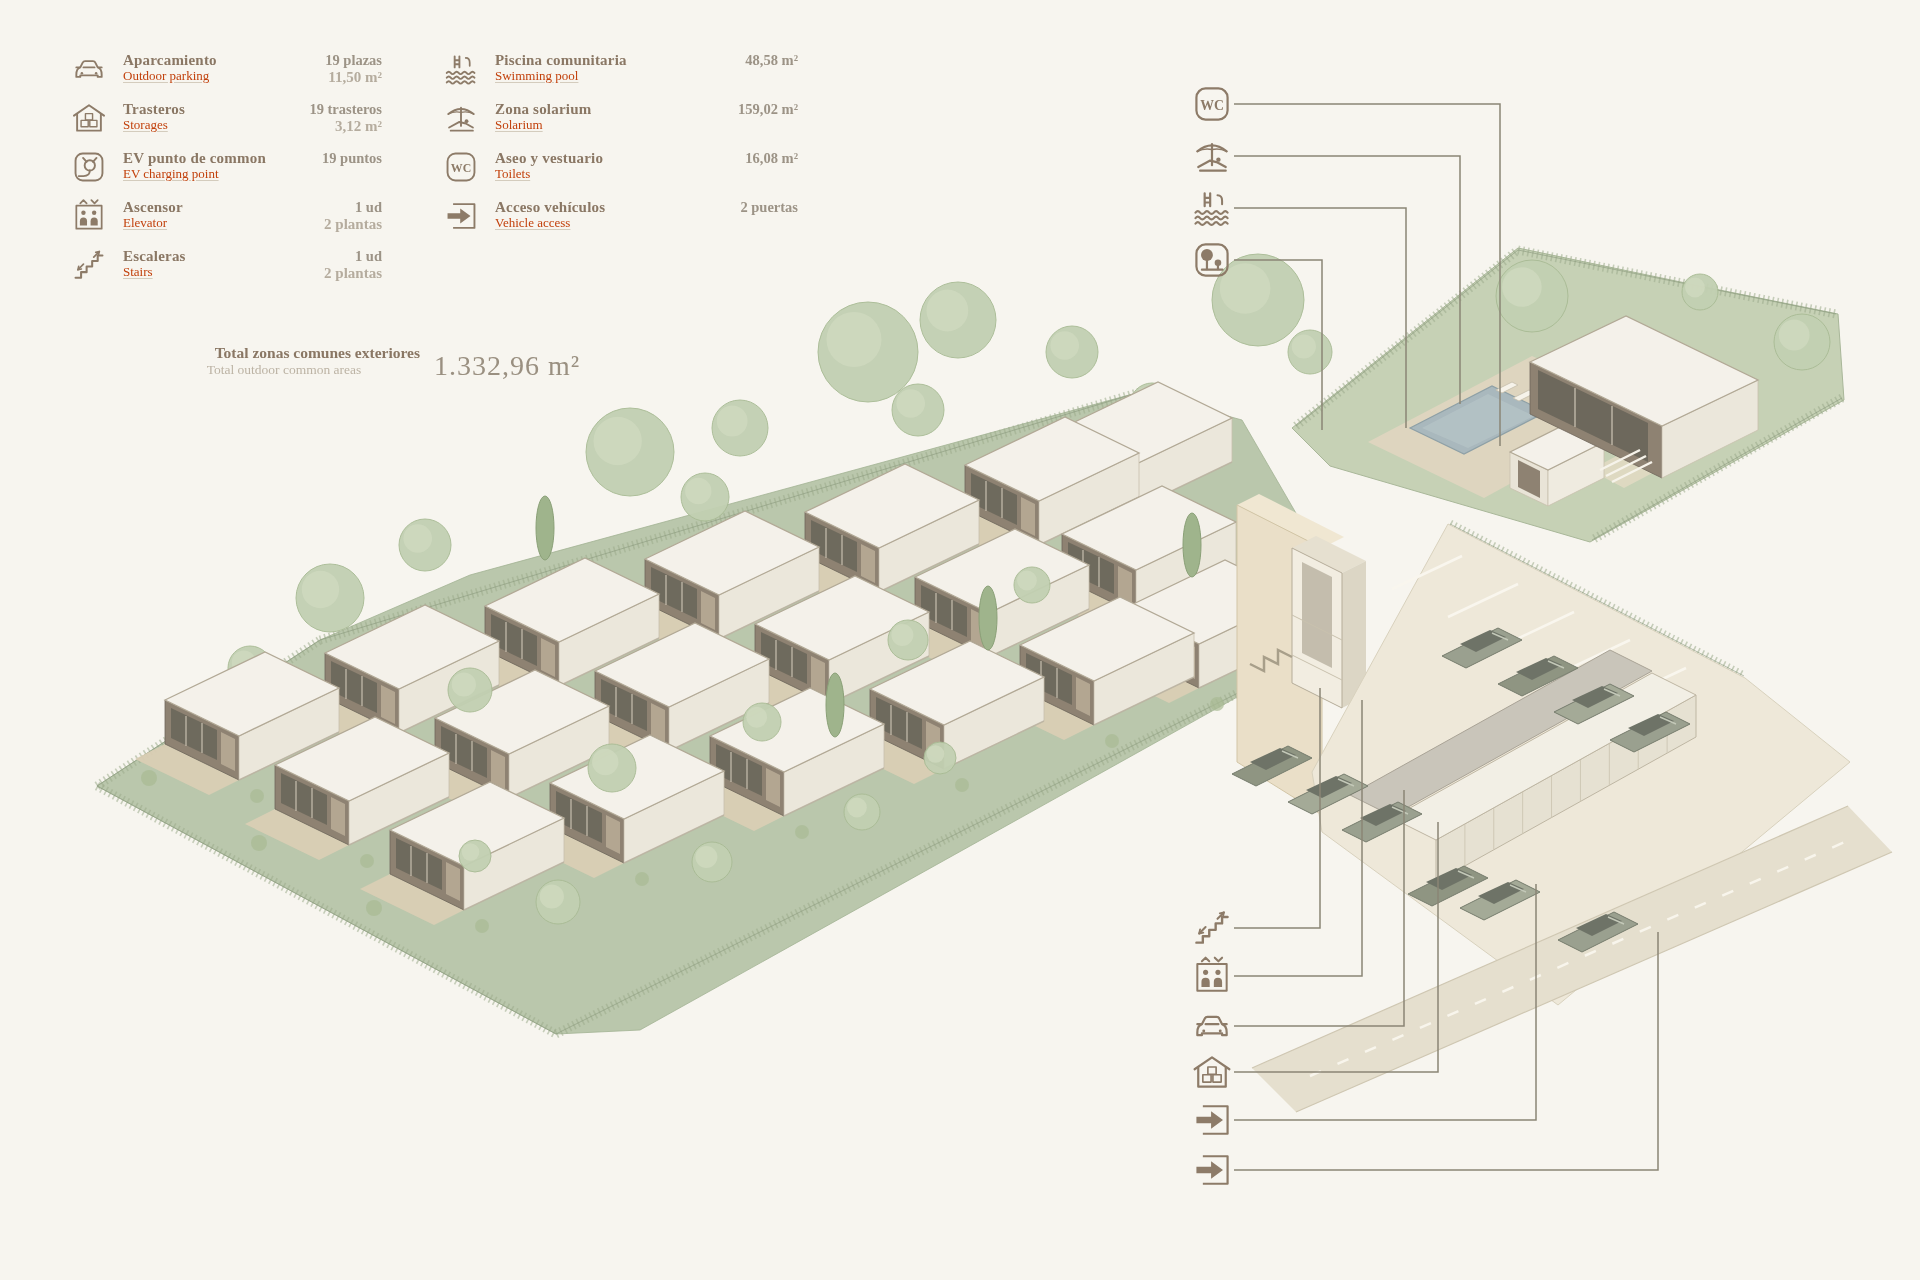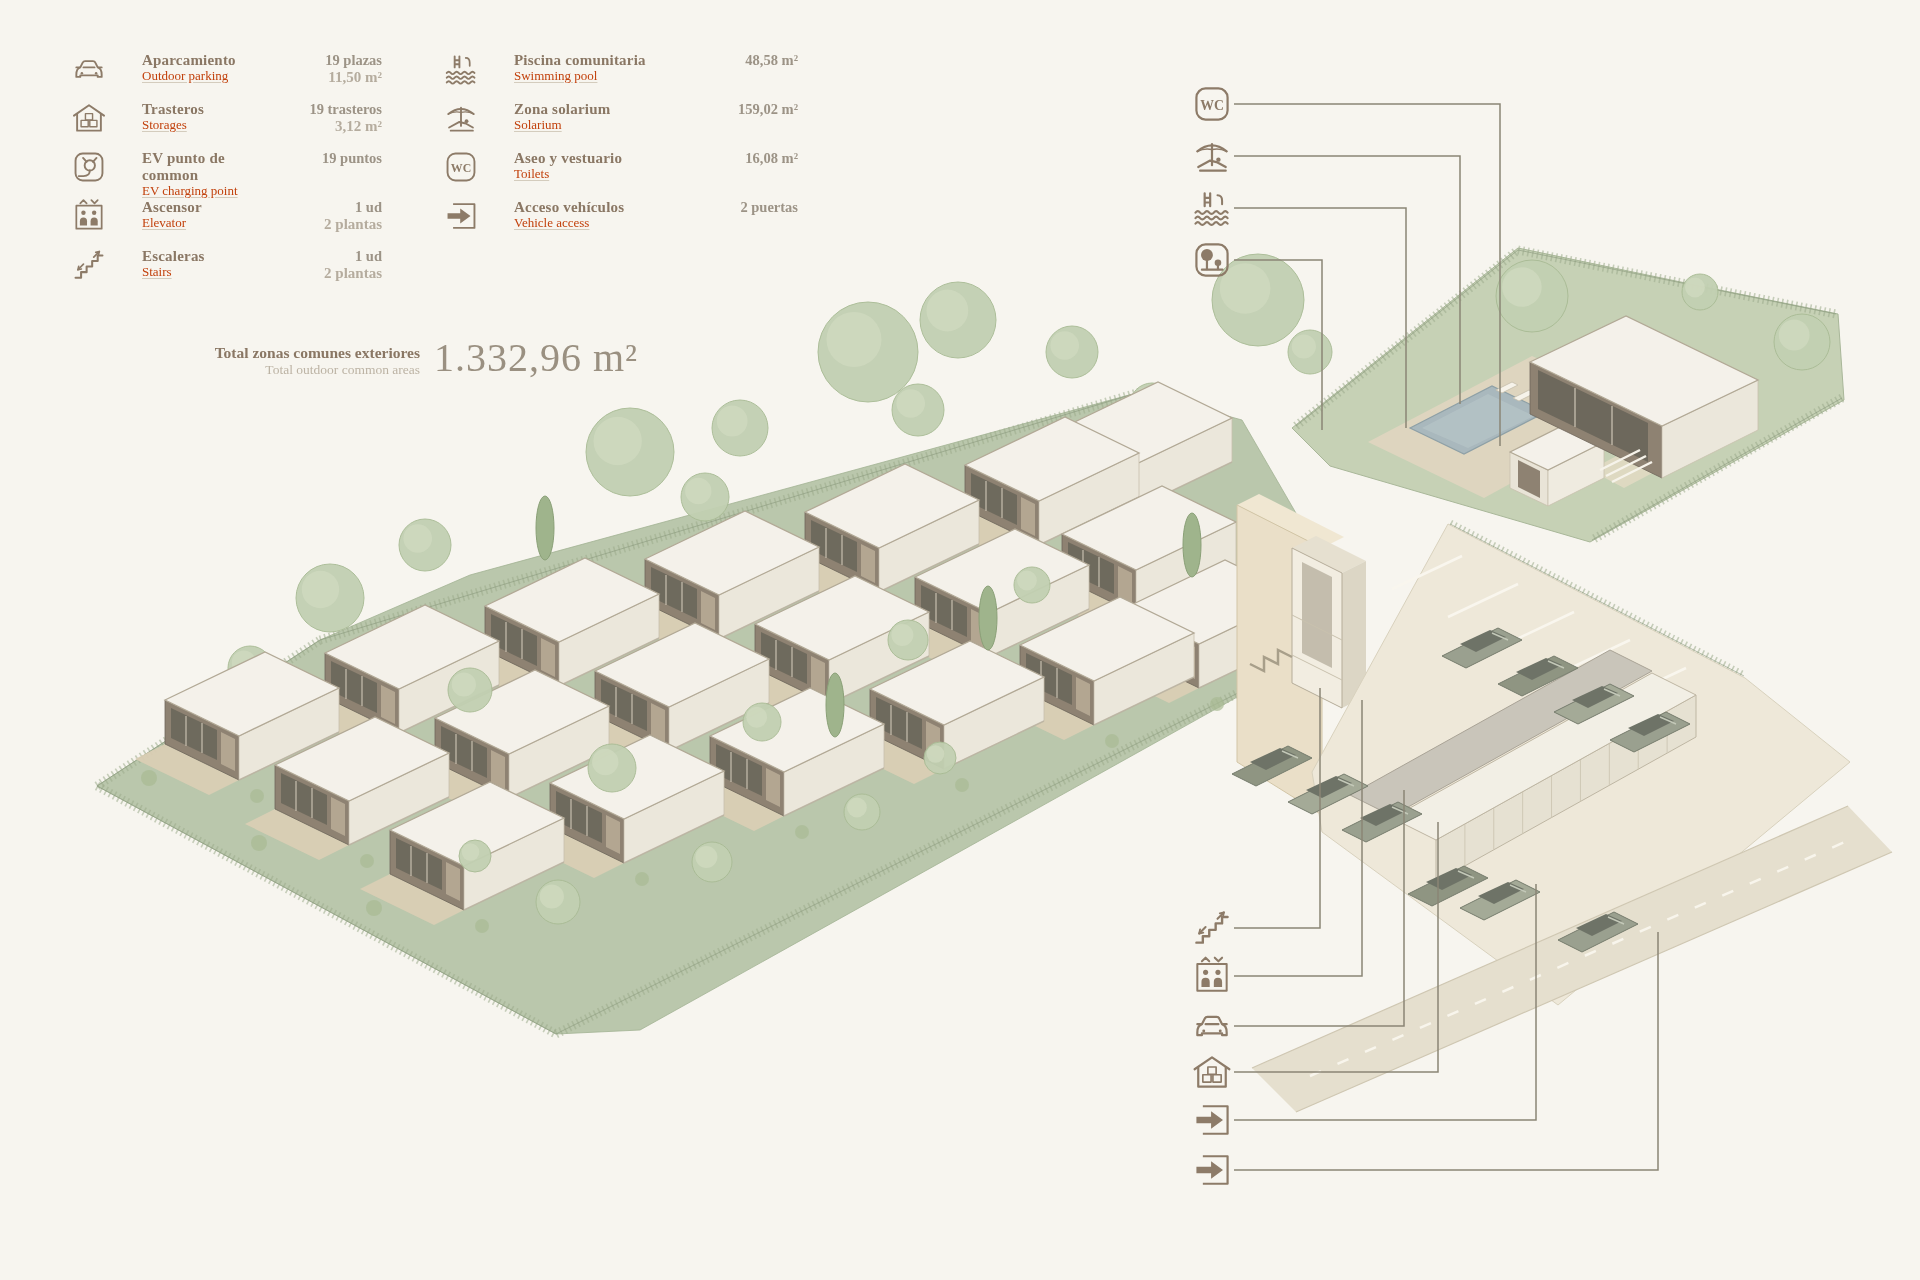--- a/index.html
+++ b/index.html
@@ -7,35 +7,35 @@
     width:1920px;height:1280px;position:relative;overflow:hidden;
     background:#f7f5ef;
     font-family:"Liberation Serif", serif;
     color:#8a7764;
   }
   .scene{position:absolute;left:0;top:0;width:1920px;height:1280px;}
   
   .legend{position:absolute;left:70px;top:50px;display:flex;}
   .lcol{width:312px;}
   .lcol2{width:356px;margin-left:60px;}
-  .lrow{display:flex;align-items:flex-start;height:40px;margin-bottom:9px;gap:19px;}
+  .lrow{display:flex;align-items:flex-start;height:40px;margin-bottom:9px;}
   .licon{width:38px;height:38px;flex:none;}
   .ltext{margin-left:15px;width:152px;line-height:1.12;padding-top:2px;}
   .lcol2 .ltext{width:168px;}
   .lt{font-size:15px;font-weight:bold;color:#8a7764;letter-spacing:.2px;}
   .ls{font-size:13px;color:#c2410c;text-decoration:underline;text-decoration-color:#d4ccbd;text-underline-offset:2px;}
   .lvals{margin-left:auto;text-align:right;min-width:95px;display:flex;flex-direction:column;justify-content:flex-start;padding-top:2px;line-height:1.15;font-weight:bold;}
   .lv1{font-size:14.5px;color:#9c9386;}
   .lv2{font-size:15px;color:#b5ac9e;}
   
   .total{position:absolute;left:148px;top:338px;display:flex;align-items:flex-start;}
   .ttext{width:272px;text-align:right;line-height:1.15;padding-top:6px;}
   .tt{font-size:15.5px;font-weight:bold;color:#8a7764;}
-  .tsub{font-size:13.5px;color:#bcb3a4;}
-  .tnum{font-size:40px;color:#9a9081;margin-left:14px;letter-spacing:1px;line-height:1;}
+  .tsub{font-size:13.5px;color:#bcb3a4;text-align:center;}
+  .tnum{font-size:28px;color:#9a9081;margin-left:14px;letter-spacing:1px;line-height:1;margin-top:14px;}
   .hidden-defs{position:absolute;width:0;height:0;overflow:hidden;}
 </style>
 </head>
 <body>
 
 <svg class="hidden-defs" aria-hidden="true">
   <defs>
     <g id="icon-style"></g>
     <symbol id="sym-car" viewBox="0 0 48 48" fill="none" stroke="#8d7b68" stroke-width="2.4" stroke-linecap="round" stroke-linejoin="round">
       <path d="M8 31 c0 -5 2 -8 5 -9 l3 -6 c0.7 -1.3 2 -2 3 -2 h10 c1.5 0 2.5 0.7 3 2 l3 6 c3 1 5 4 5 9 v3 h-5 v-2 H13 v2 H8 z"></path>

